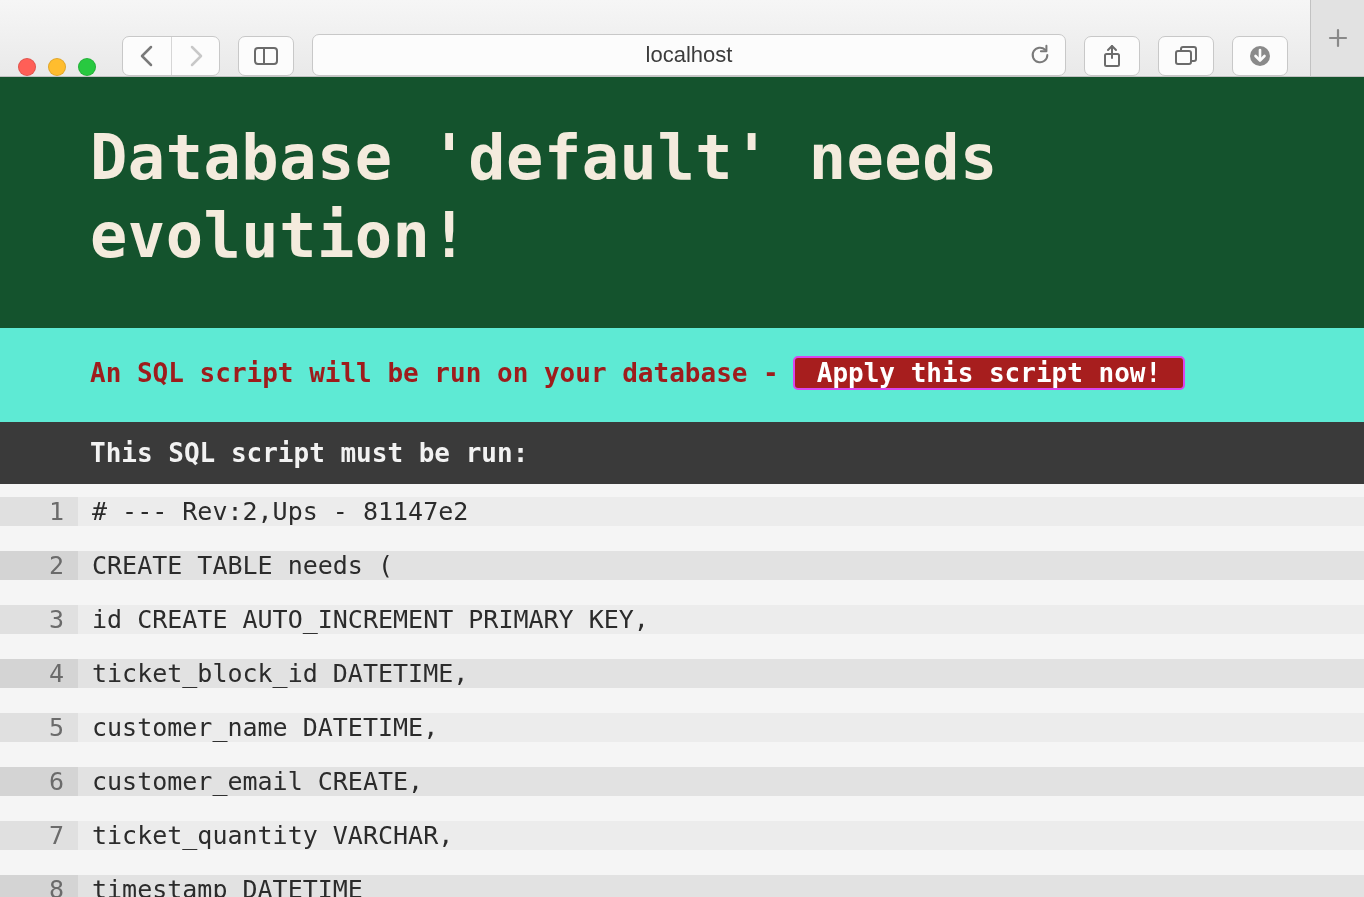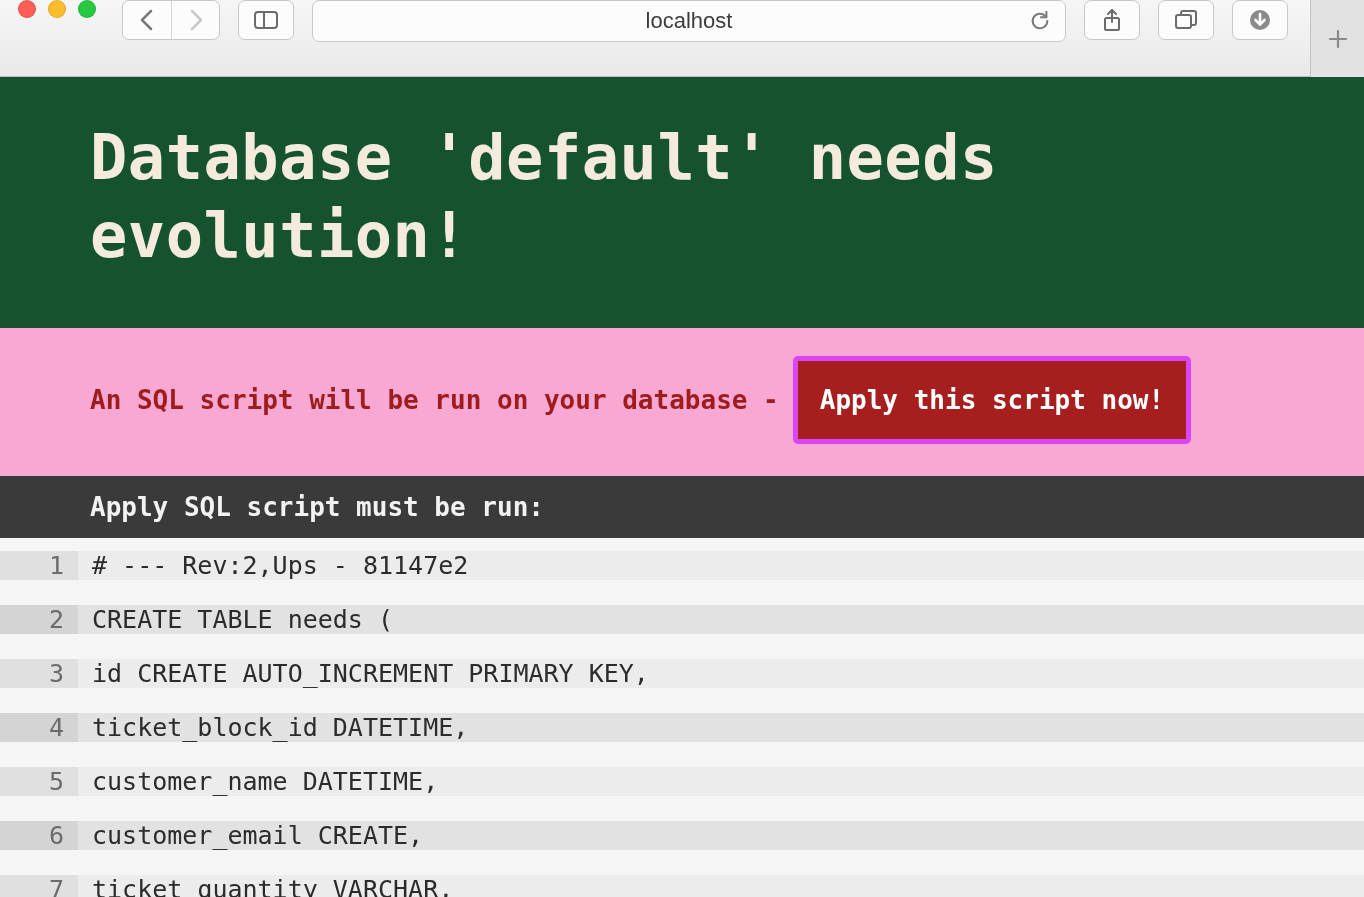--- a/index.html
+++ b/index.html
@@ -10,21 +10,21 @@
       width: 1364px;
       height: 897px;
     }
 
     
     .browser-chrome {
       height: 77px;
       background: linear-gradient(to bottom, #f6f6f6 0%, #e9e9e9 100%);
       border-bottom: 1px solid #c2c2c2;
       display: flex;
-      align-items: flex-start;
+      align-items: flex-end;
       padding: 0 18px;
       gap: 12px;
       position: relative;
     }
 
     .traffic-lights { display: flex; gap: 12px; margin-right: 14px; }
     .tl { width: 18px; height: 18px; border-radius: 50%; border: 1px solid rgba(0,0,0,0.12); }
     .tl.close    { background: #ff5f57; }
     .tl.min      { background: #ffbd2e; }
     .tl.max      { background: #28c940; }
@@ -98,41 +98,41 @@
     .hero h1 {
       font-family: "Menlo","Consolas","DejaVu Sans Mono",monospace;
       color: #f4ebdd;
       font-weight: 700;
       font-size: 62px;
       line-height: 1.25;
       letter-spacing: 0.5px;
     }
 
     .notice {
-      background: #f9a8d4;
+      background: #5eead4;
       padding: 28px 90px 32px 90px;
       display: flex;
       align-items: center;
       gap: 14px;
       font-family: "Menlo","Consolas","DejaVu Sans Mono",monospace;
     }
     .notice-text {
       color: #9e1c1c;
       font-size: 26px;
       font-weight: 600;
     }
     .apply-btn {
       background: #a71e1e;
       color: #ffffff;
-      border: 5px solid #d946ef;
+      border: 2px solid #d946ef;
       border-radius: 5px;
       font-family: inherit;
       font-size: 26px;
       font-weight: 700;
-      padding: 24px 22px;
+      padding: 0 22px;
       cursor: pointer;
     }
 
     .code-header {
       background: #3a3a3a;
       color: #f2f2f2;
       padding: 16px 90px;
       font-family: "Menlo","Consolas","DejaVu Sans Mono",monospace;
       font-size: 26px;
       font-weight: 700;
@@ -241,21 +241,21 @@
 
   <div class="hero">
     <h1>Database 'default' needs evolution!</h1>
   </div>
 
   <div class="notice">
     <span class="notice-text">An SQL script will be run on your database - </span>
     <button class="apply-btn">Apply this script now!</button>
   </div>
 
-  <div class="code-header">Apply SQL script must be run:</div>
+  <div class="code-header">This SQL script must be run:</div>
 
   <div class="code-area">
     <div class="code-row">
       <div class="gutter-cell">1</div>
       <div class="code-cell"># --- Rev:2,Ups - 81147e2</div>
     </div>
     <div class="code-row">
       <div class="gutter-cell">2</div>
       <div class="code-cell">CREATE TABLE needs (</div>
     </div>

